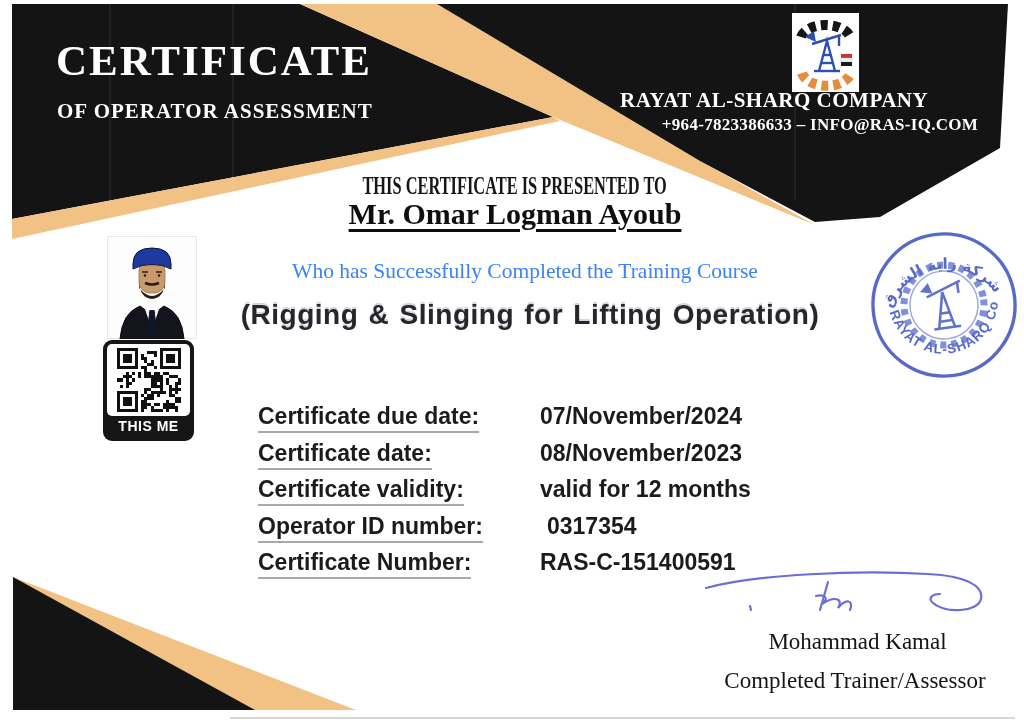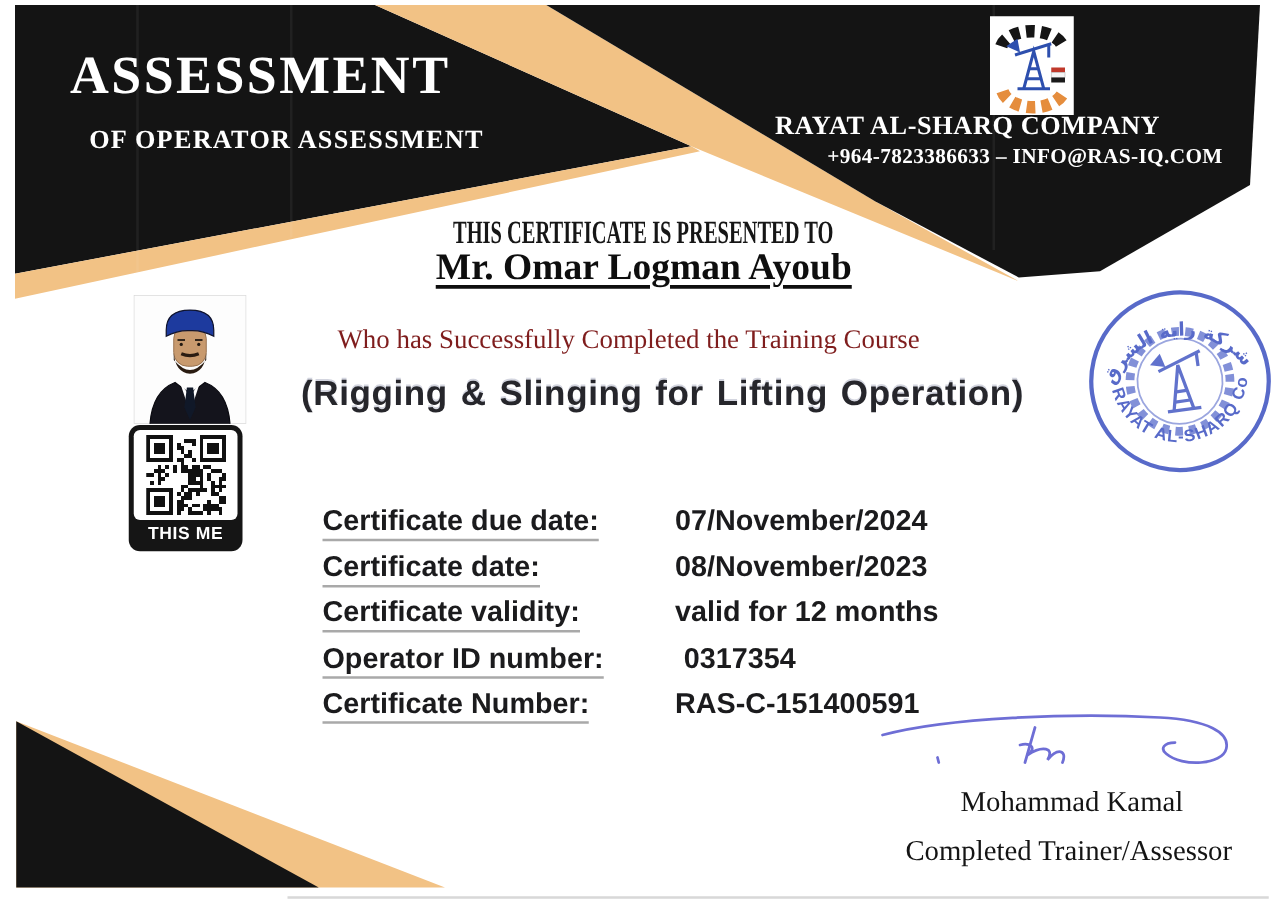--- a/index.html
+++ b/index.html
@@ -3,30 +3,30 @@
 <meta charset="utf-8">
 <style>
   html,body{margin:0;padding:0;background:#888;}
   #page{
     position:relative;width:1024px;height:724px;background:#ffffff;
     overflow:hidden;font-family:"Liberation Serif",serif;color:#1c1c1e;
   }
   .abs{position:absolute;}
   
   .cert-title{left:56px;top:36px;width:330px;font-size:43px;font-weight:bold;color:#fff;letter-spacing:2px;}
-  .cert-subtitle{left:57px;top:99px;width:330px;font-size:21px;font-weight:bold;color:#fff;letter-spacing:1px;text-align:right;}
+  .cert-subtitle{left:57px;top:99px;width:330px;font-size:21px;font-weight:bold;color:#fff;letter-spacing:1px;}
   .company-name{left:620px;top:88px;width:400px;font-size:21px;font-weight:bold;color:#fff;letter-spacing:.5px;}
   .company-contact{left:620px;top:115px;width:400px;text-align:center;font-size:17px;font-weight:bold;color:#fff;letter-spacing:.3px;}
   .logo-box{left:792px;top:13px;width:67px;height:79px;background:#fff;}
   
   .presented-line{left:250px;top:171px;width:530px;text-align:center;font-size:26px;font-weight:bold;color:#161616;}
   .presented-line span{display:inline-block;transform:scaleX(.63);transform-origin:center;white-space:nowrap;}
   .recipient{left:250px;top:197px;width:530px;text-align:center;font-size:30px;font-weight:bold;color:#0e0e0e;
              text-decoration:underline;text-underline-offset:5px;text-decoration-thickness:2.5px;}
-  .completion{left:270px;top:259px;width:510px;font-size:21.5px;color:#7f1d1d;}
+  .completion{left:270px;top:259px;width:510px;text-align:center;font-size:21.5px;color:#3b82f6;}
   .course-title{left:170px;top:299px;width:720px;text-align:center;font-size:28px;font-weight:bold;
                 font-family:"Liberation Sans",sans-serif;color:#26262b;letter-spacing:.5px;word-spacing:2px;
                 text-shadow:0 -2px 0 rgba(110,115,150,.30);}
   
   .detail-label{left:258px;width:282px;font-size:23px;font-weight:bold;font-family:"Liberation Sans",sans-serif;color:#1b1b1d;}
   .detail-label span{border-bottom:2px solid #a9a9a9;padding-bottom:2px;}
   .detail-value{left:540px;width:300px;font-size:23px;font-weight:bold;font-family:"Liberation Sans",sans-serif;color:#1b1b1d;}
   
   .photo{left:107px;top:236px;width:90px;height:103px;}
   .qr-frame{left:103px;top:340px;width:91px;height:101px;background:#151515;border-radius:9px;box-sizing:border-box;padding:4px;}
@@ -58,21 +58,21 @@
     <line x1="110" y1="4" x2="110" y2="218" stroke="#ffffff" stroke-opacity="0.06" stroke-width="2"></line>
     <line x1="233" y1="4" x2="233" y2="190" stroke="#ffffff" stroke-opacity="0.06" stroke-width="2"></line>
     <line x1="795" y1="4" x2="795" y2="200" stroke="#ffffff" stroke-opacity="0.06" stroke-width="2"></line>
 
     <polygon points="13,577 356,710 13,710" fill="#f2c285"></polygon>
     <polygon points="13,577 255,710 13,710" fill="#141414"></polygon>
 
     <rect x="230" y="717" width="785" height="2" fill="#d8d8d8"></rect>
   </svg>
 
-  <div class="abs cert-title">ASSESSMENT</div>
+  <div class="abs cert-title">CERTIFICATE</div>
   <div class="abs cert-subtitle">OF OPERATOR ASSESSMENT</div>
 
   <div class="abs logo-box">
     <svg width="67" height="79" viewBox="0 0 67 79">
       <path d="M 9,24 A 25,15 0 0 1 58,24" fill="none" stroke="#151515" stroke-width="10" stroke-dasharray="7 5"></path>
       <path d="M 10,60 A 25,16 0 0 0 59,60" fill="none" stroke="#e58d3d" stroke-width="10" stroke-dasharray="7 5"></path>
       <g stroke="#2d4fae" stroke-width="2.4" fill="none">
         <path d="M 27,58 L 35,28 L 43,58"></path>
         <line x1="29" y1="50" x2="41" y2="50"></line>
         <line x1="31" y1="42" x2="39" y2="42"></line>

